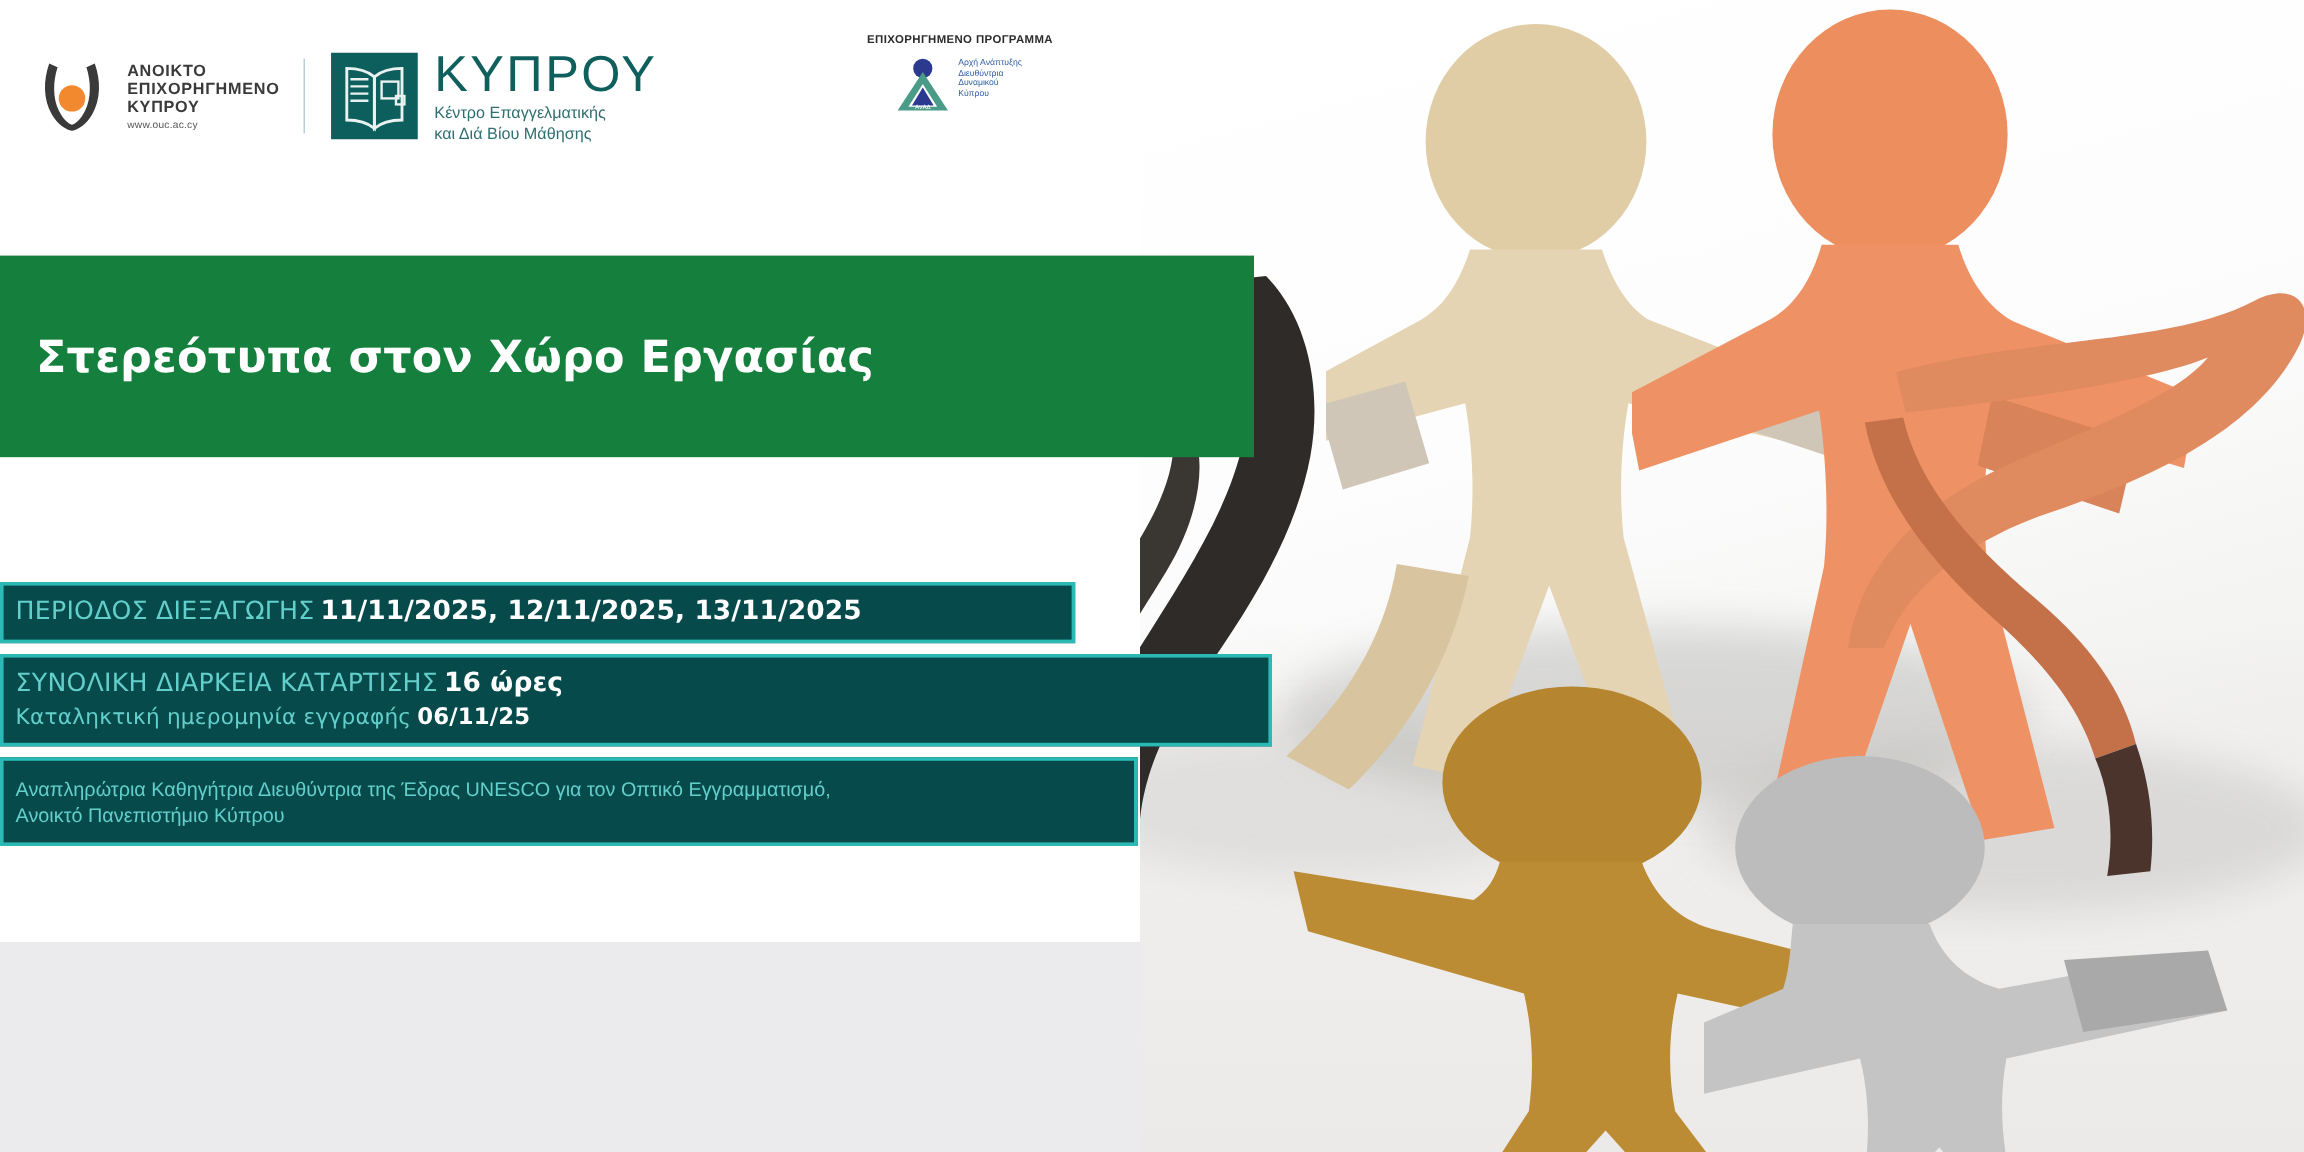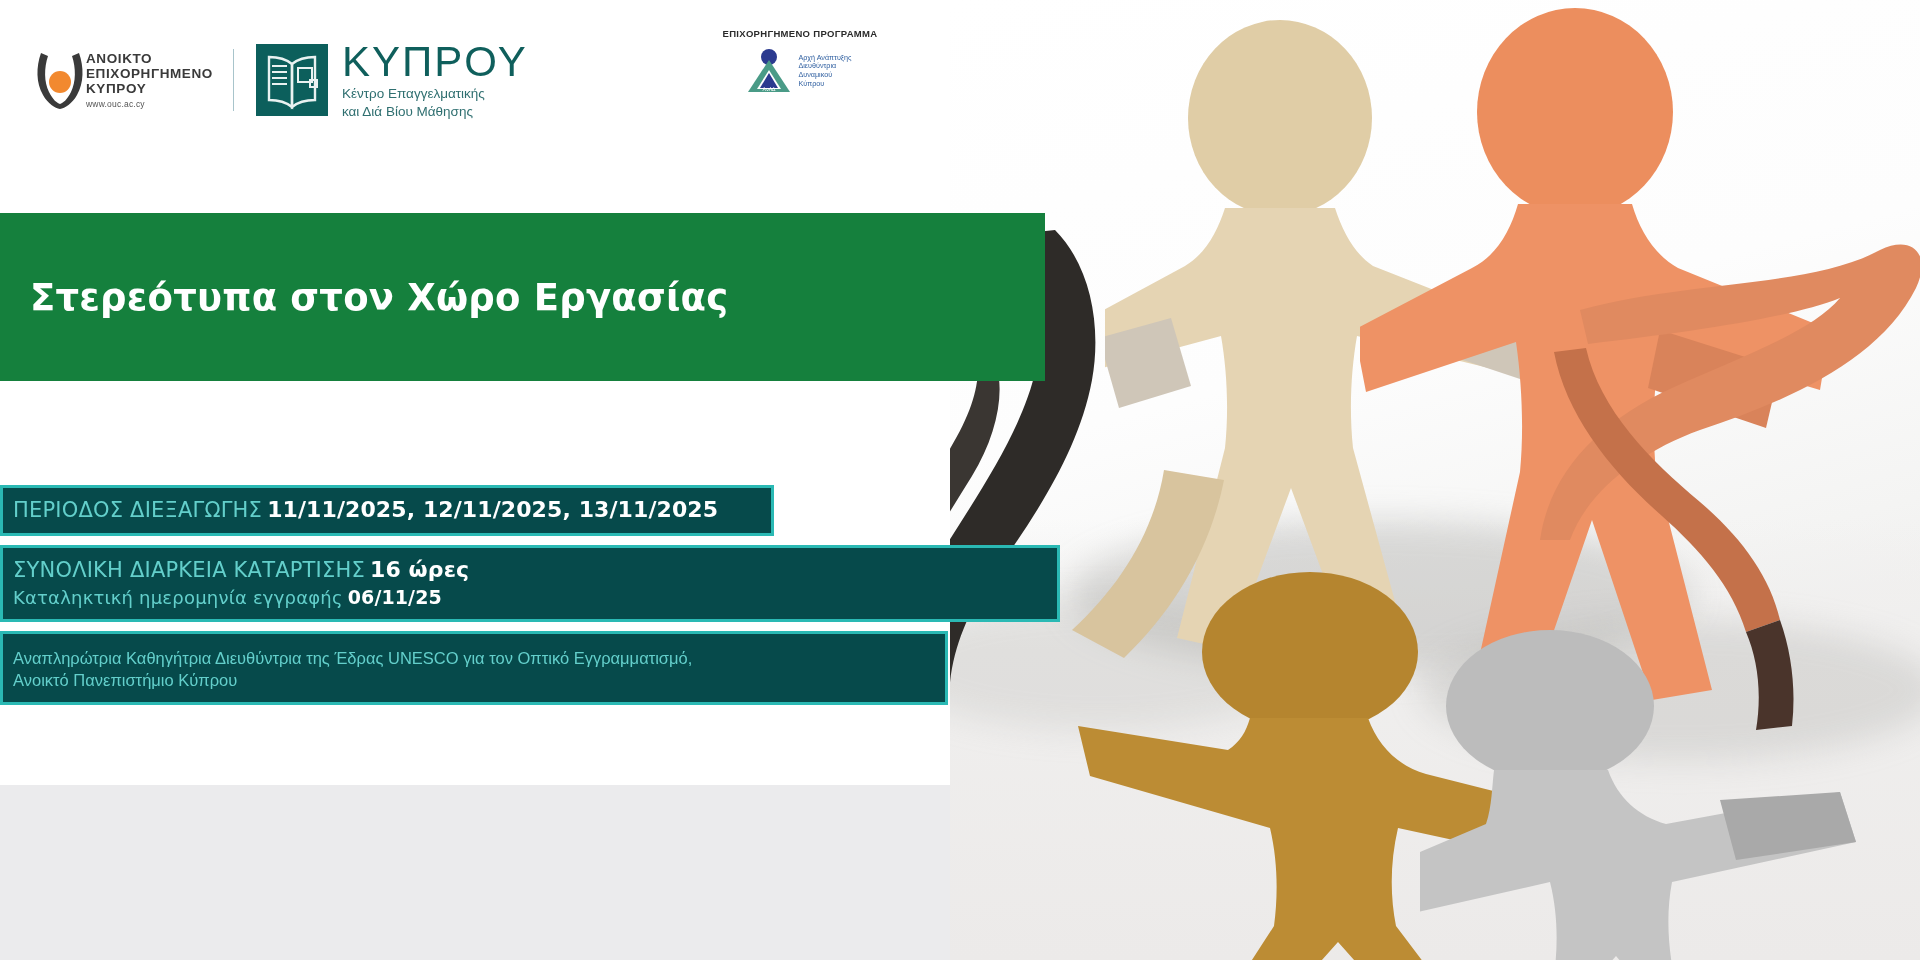--- a/index.html
+++ b/index.html
@@ -46,21 +46,21 @@
   }
 
   
   .logos {
     position: absolute;
     left: 0; top: 0; width: 950px; height: 160px;
     background: #ffffff;
     display: flex; align-items: center;
   }
   .ouc-logo {
-    display: flex; align-items: center; gap: 0;
+    display: flex; align-items: center; gap: 20px;
     margin-left: 34px;
   }
   .ouc-mark { width: 52px; height: 62px; position: relative; }
   .ouc-words {
     font-size: 13.5px; line-height: 15px; letter-spacing: 0.6px;
     color: #3a3a3a; font-weight: 700;
   }
   .ouc-url { font-size: 8.5px; color: #555; letter-spacing: .2px; margin-top: 3px; font-weight:400; }
   .vdiv { width: 1px; height: 62px; background: #a8c4cb; margin: 0 22px 0 20px; }
 
@@ -73,21 +73,21 @@
     font-size: 13.5px; color: #2f6f70; line-height: 16px; margin-top: 2px;
   }
 
   .anad-block {
     position: absolute; left: 700px; top: 28px;
     width: 200px; text-align: center;
   }
   .anad-title {
     font-size: 9.5px; font-weight: 700; letter-spacing: .3px; color: #2b2b2b;
   }
-  .anad-row { display: flex; align-items: center; justify-content: center; gap: 6px; margin-top: 9px; }
+  .anad-row { display: flex; justify-content: center; gap: 6px; margin-top: 9px; }
   .anad-mark { width: 44px; height: 46px; position: relative; }
   .anad-words { font-size: 7.2px; line-height: 8.6px; color: #2f5fa0; text-align: left; }
 
   
   .title-bar {
     position: absolute;
     left: 0; top: 213px;
     width: 1045px; height: 168px;
     background: #15803d;
     display: flex; align-items: center;
@@ -106,21 +106,21 @@
     position: absolute;
     left: 0; top: 485px;
     width: 950px;
   }
   .info-box {
     background: #064a4b;
     border: 3px solid #2ab9b4;
     margin-bottom: 9px;
     padding: 9px 0 11px 10px;
   }
-  .info-box.b1 { width: 774px; }
+  .info-box.b1 { width: 896px; }
   .info-box.b2 { width: 1060px; }
   .info-box.b3 { width: 948px; }
 
   .line { white-space: nowrap; font-family: "DejaVu Sans", sans-serif; }
   .lbl {
     color: #63cfcb;
     font-size: 21px;
     font-weight: 400;
     letter-spacing: .2px;
   }

